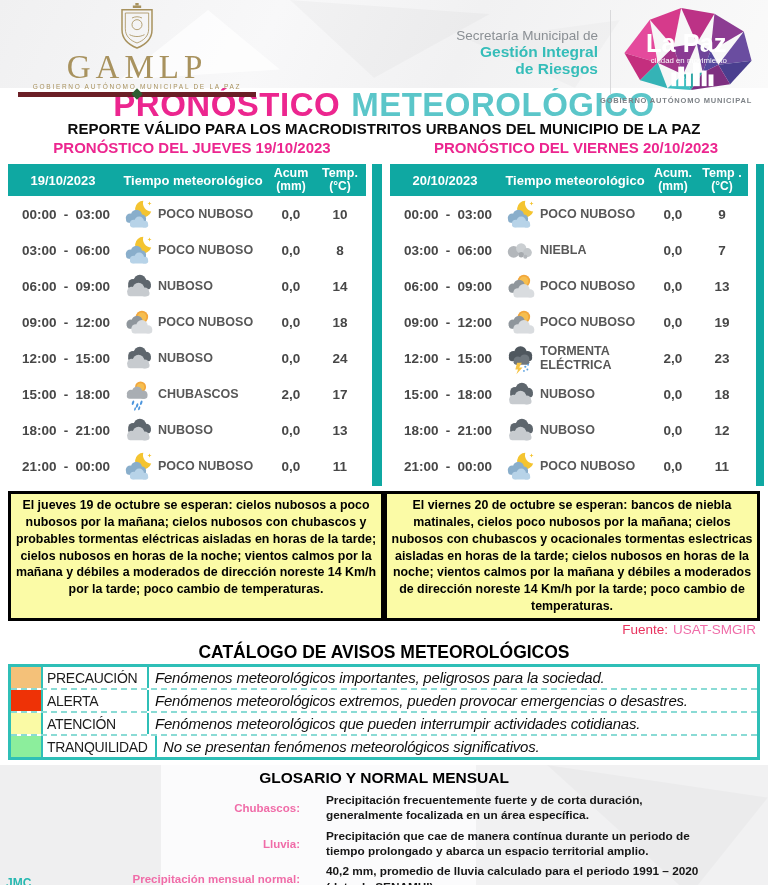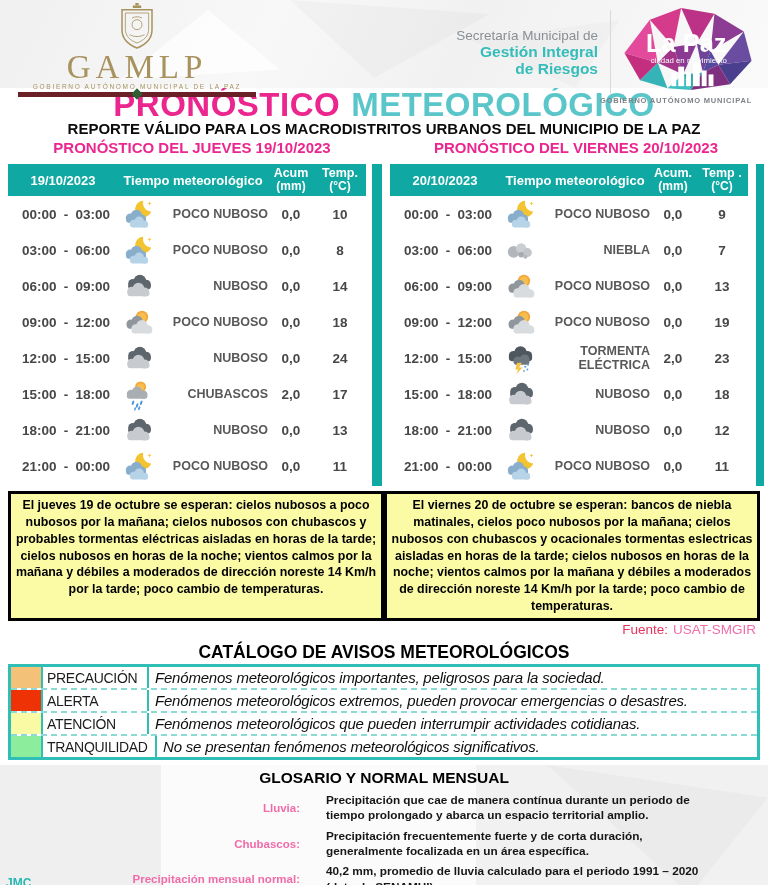--- a/index.html
+++ b/index.html
@@ -47,21 +47,21 @@
          grid-template-columns:110px 150px 46px 52px;align-items:center;text-align:center;
          font-weight:bold;font-size:13px;}
   .th-unit{display:block;font-size:12px;line-height:1.05;}
   .th-2l{line-height:1.05;font-size:12.5px;}
   .tbody{background:#fff;}
   .frow{height:36px;display:grid;grid-template-columns:110px 40px 110px 46px 52px;align-items:center;}
   .tcell{display:flex;justify-content:space-between;padding:0 8px 0 14px;
          color:#474747;font-weight:bold;font-size:13.5px;}
   .wicon{display:flex;justify-content:center;align-items:center;}
   .wicon svg{width:33px;height:33px;}
-  .cond{text-align:right;font-weight:bold;color:#585858;font-size:12.5px;line-height:1.15;}
+  .cond{text-align:left;font-weight:bold;color:#585858;font-size:12.5px;line-height:1.15;}
   .acum,.temp{text-align:center;font-weight:bold;color:#474747;font-size:13.5px;}
   
   .summaries{display:flex;gap:0;margin:5px 8px 0;}
   .summary-box{flex:1;background:#FBFBA6;border:3px solid #000;color:#000;
                font-weight:bold;font-size:12.4px;line-height:1.36;text-align:center;
                padding:3px 3px;min-height:110px;}
   .source-line{height:17px;text-align:right;margin:1px 12px 0;font-weight:normal;font-size:13.5px;}
   .src-label{color:#E8325E;margin-right:5px;} .src-value{color:#F06CA8;}
   
   .catalog-title{height:22px;margin-top:3px;text-align:center;font-weight:bold;font-size:17.5px;color:#000;}
@@ -681,27 +681,27 @@
     <div class="cat-label" style="border-left-color: rgb(47, 191, 183);">TRANQUILIDAD</div>
     <div class="cat-desc" style="border-left-color: rgb(47, 191, 183); margin-left: 8px;">No se presentan fenómenos meteorológicos significativos.</div>
   </div>
 </div>
 
   <section class="glossary">
     <div class="g-decor"></div>
     <div class="glossary-title">GLOSARIO Y NORMAL MENSUAL</div>
     <div id="glossary-entries">
   <div class="gentry">
+    <div class="gterm" style="color: rgb(240, 108, 168);">Chubascos:</div>
+    <div class="gdef">Precipitación frecuentemente fuerte y de corta duración, generalmente focalizada en un área específica.</div>
+  </div>
+
+  <div class="gentry">
     <div class="gterm" style="color: rgb(240, 108, 168);">Lluvia:</div>
     <div class="gdef">Precipitación que cae de manera contínua durante un periodo de tiempo prolongado y abarca un espacio territorial amplio.</div>
-  </div>
-
-  <div class="gentry">
-    <div class="gterm" style="color: rgb(240, 108, 168);">Chubascos:</div>
-    <div class="gdef">Precipitación frecuentemente fuerte y de corta duración, generalmente focalizada en un área específica.</div>
   </div>
 
   <div class="gentry">
     <div class="gterm" style="color: rgb(240, 108, 168);">Precipitación mensual normal:</div>
     <div class="gdef">40,2 mm, promedio de lluvia calculado para el periodo 1991 – 2020 (dato de SENAMHI).</div>
   </div>
 </div>
     <div class="initials" style="color: rgb(39, 184, 176);">JMC</div>
   </section>
 

